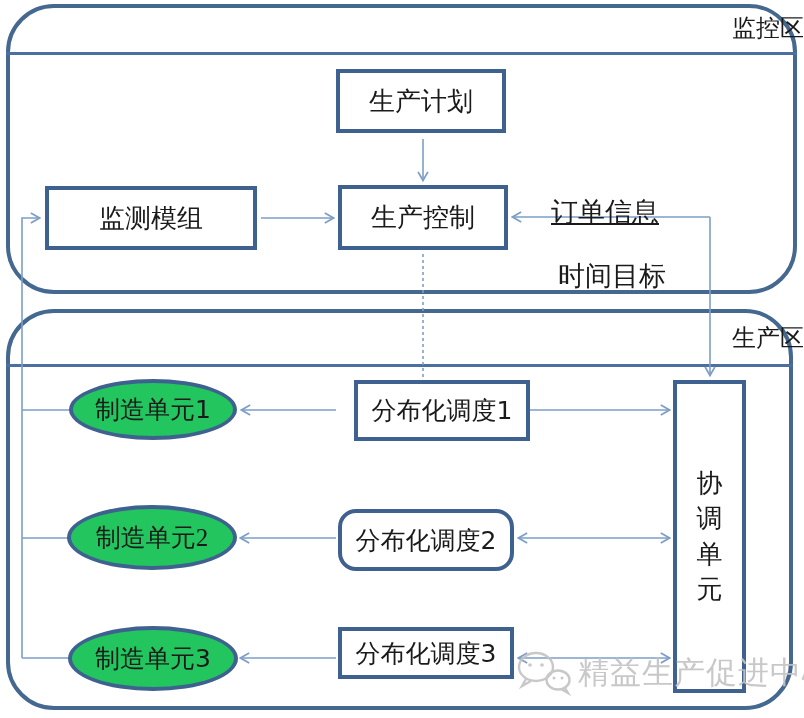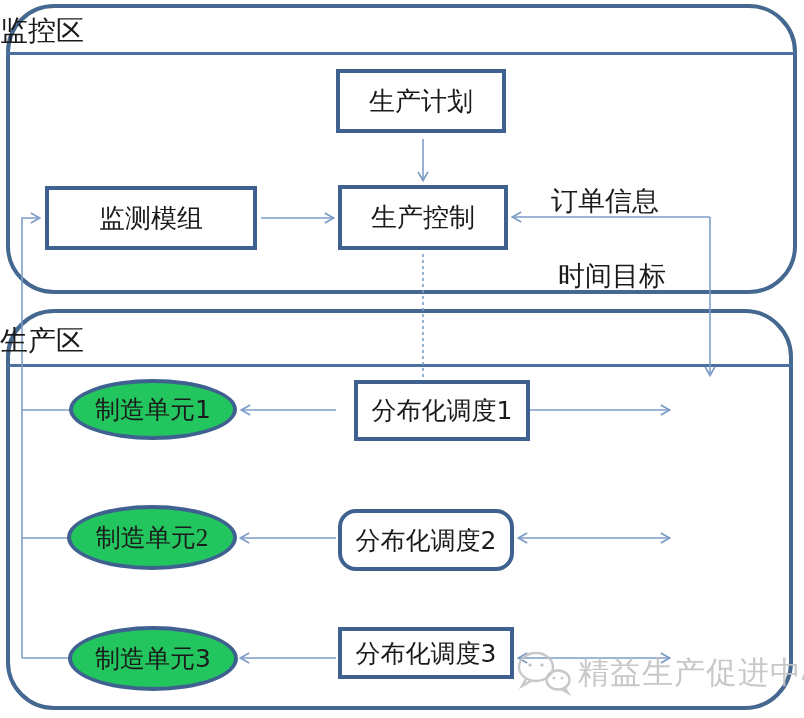--- a/index.html
+++ b/index.html
@@ -5,22 +5,22 @@
   html,body{margin:0;padding:0;background:#fff;}
   #stage{
     position:relative;width:804px;height:718px;background:#ffffff;
     font-family:"DejaVu Sans",sans-serif;color:#1a1a1a;overflow:hidden;
   }
   .zone{
     position:absolute;border:4px solid #44688F;border-radius:48px;
     background:transparent;box-sizing:border-box;
   }
   .zone-title{
-    position:absolute;left:0;width:804px;text-align:left;
-    font-size:28px;color:#1a1a1a;z-index:4;
+    position:absolute;left:0;width:804px;text-align:right;
+    font-size:24px;color:#1a1a1a;z-index:4;
   }
   .sep{
     position:absolute;height:3px;background:#4A6FA0;z-index:1;
   }
   .dbox{
     position:absolute;border:4px solid #3F6190;background:#ffffff;
     box-sizing:border-box;display:flex;align-items:center;justify-content:center;
     font-size:26px;z-index:3;text-align:center;
   }
   .dbox.sched{font-size:25px;}
@@ -97,21 +97,21 @@
   <div class="dbox" style="left:336px;top:69px;width:170px;height:64px;">
     <span>生产计划</span>
   </div>
   <div class="dbox" style="left:338px;top:185px;width:170px;height:65px;">
     <span>生产控制</span>
   </div>
   <div class="dbox" style="left:45px;top:186px;width:212px;height:64px;">
     <span>监测模组</span>
   </div>
 
-  <div class="side-label" style="left:551px;top:183px;">订单信息</div>
+  <div class="side-label" style="left:551px;top:194px;text-decoration:underline;">订单信息</div>
   <div class="side-label" style="left:558px;top:258px;">时间目标</div>
 
   <div class="ell" style="left:69px;top:379px;width:168px;height:61px;">
     <span>制造单元1</span>
   </div>
   <div class="ell" style="left:67px;top:505px;width:170px;height:65px;font-family:Liberation Serif, serif;">
     <span>制造单元2</span>
   </div>
   <div class="ell" style="left:68px;top:626px;width:170px;height:65px;">
     <span>制造单元3</span>
@@ -120,20 +120,23 @@
   <div class="dbox sched" style="left:338px;top:380px;width:176px;height:61px;margin-left:16px;">
     <span>分布化调度1</span>
   </div>
   <div class="dbox sched" style="left:338px;top:509px;width:176px;height:62px;border-radius:18px;">
     <span>分布化调度2</span>
   </div>
   <div class="dbox sched" style="left:338px;top:627px;width:176px;height:52px;">
     <span>分布化调度3</span>
   </div>
 
+  <div class="dbox" style="left:673px;top:380px;width:73px;height:313px;">
+    <div class="vtext">协调单元</div>
+  </div>
 
   <div id="watermark">
     <svg width="56" height="50" viewBox="0 0 56 50">
       <g fill="none" stroke="#c4c4c4" stroke-width="2.4">
         <ellipse cx="20" cy="19" rx="17" ry="14"></ellipse>
         <path d="M10 31 L6 38 L15 33"></path>
         <ellipse cx="42" cy="32" rx="11.5" ry="9.5"></ellipse>
         <path d="M49 40 L52 45 L45 41"></path>
       </g>
       <g fill="#c4c4c4">

